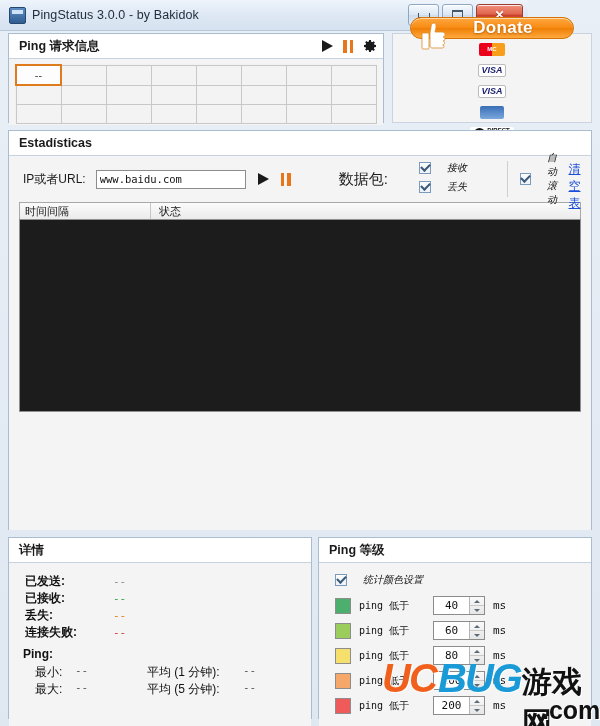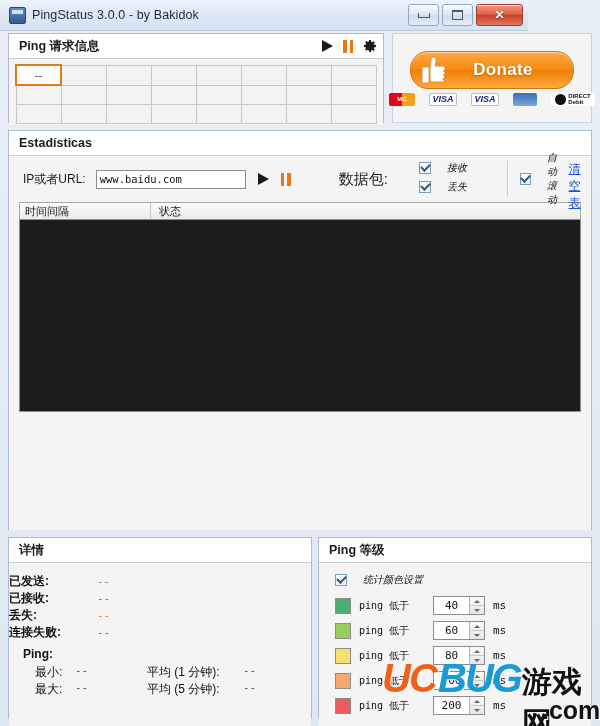--- a/index.html
+++ b/index.html
@@ -133,21 +133,21 @@
   }
   .donate-label{
     color:#fff;font-size:17px;font-weight:bold;letter-spacing:.3px;
     text-shadow:0 1px 2px rgba(140,70,0,.6);
     margin-left:22px;
   }
   .thumb{
     position:absolute;left:8px;top:2px;width:30px;height:32px;
   }
   .cards{
-    margin-top:4px;display:flex;align-items:center;gap:14px;
+    margin-top:4px;display:flex;align-items:center;gap:8px;flex-direction:column;
   }
   .card{
     height:13px;border-radius:2px;display:flex;align-items:center;justify-content:center;
     font-size:7.5px;font-weight:bold;box-sizing:border-box;
   }
   .card.mc{width:26px;background:linear-gradient(90deg,#eb001b 48%,#f79e1b 52%);color:#fff;font-size:6px;}
   .card.visa{width:28px;background:#fff;border:1px solid #bbb;color:#1a1f71;font-style:italic;font-size:9px;}
   .card.bank{width:24px;background:linear-gradient(180deg,#3a6fb5 0%,#7aa7dd 100%);color:#fff;font-size:6px;}
   .card.dd{width:44px;background:#fff;color:#111;font-size:6px;display:flex;gap:2px;}
   .dd-circle{width:11px;height:11px;border-radius:50%;background:#111;}
@@ -221,21 +221,21 @@
     position:absolute;left:6px;top:4px;color:#b9b9b9;
     font-family:"DejaVu Sans Mono","Liberation Mono",monospace;font-size:10px;
   }
 
   
   #detail-panel{ left:8px; top:537px; width:304px; height:182px; }
   #level-panel{ left:318px; top:537px; width:274px; height:182px; }
   #detail-panel .panel-body, #level-panel .panel-body{
     height:calc(100% - 24px); padding:10px 0 0 0; background:#f4f4f4;
   }
-  .det-row{ display:flex; align-items:center; height:17px; padding-left:0; font-size:12px;}
+  .det-row{ display:flex; align-items:center; height:17px; padding-left:16px; font-size:12px;}
   .det-key{ font-weight:bold; width:88px; }
   .det-val{ font-family:"DejaVu Sans Mono","Liberation Mono",monospace; font-size:11px;}
   .v-grey{color:#8a8a8a;} .v-green{color:#2f9e44;} .v-orange{color:#e07b1d;} .v-red{color:#d23b2e;}
   .ping-title{ font-weight:bold; padding-left:14px; margin-top:6px; font-size:12px;}
   .ping-grid{ margin-top:3px; padding-left:26px; }
   .ping-line{ display:flex; align-items:flex-start; height:17px; font-size:12px;}
   .pg-k1{width:40px;} .pg-v1{width:72px;font-family:"DejaVu Sans Mono","Liberation Mono",monospace;font-size:11px;color:#555;}
   .pg-k2{width:96px;} .pg-v2{font-family:"DejaVu Sans Mono","Liberation Mono",monospace;font-size:11px;color:#555;}
 
   .lvl-chk{ padding-left:16px; margin-bottom:6px; }

